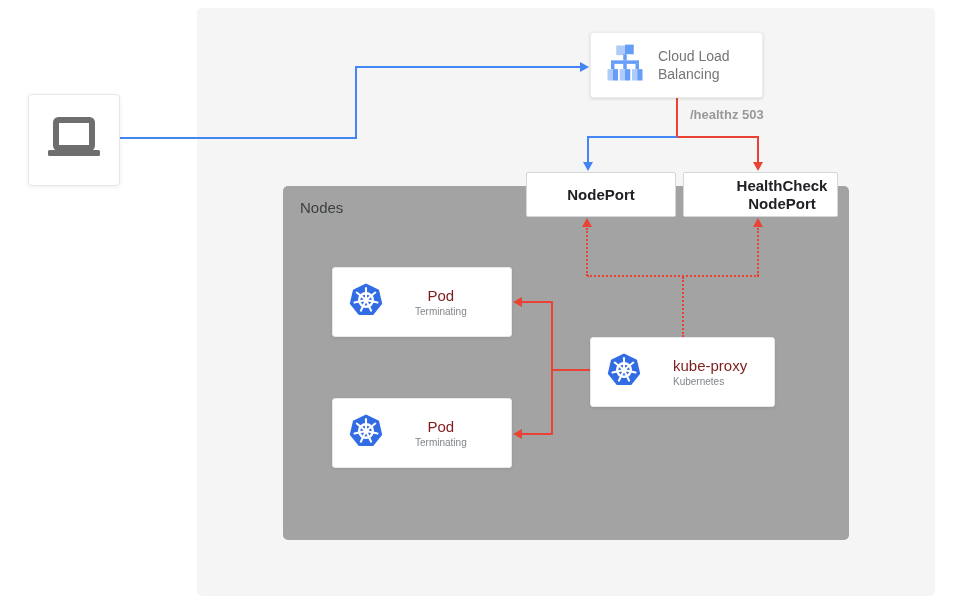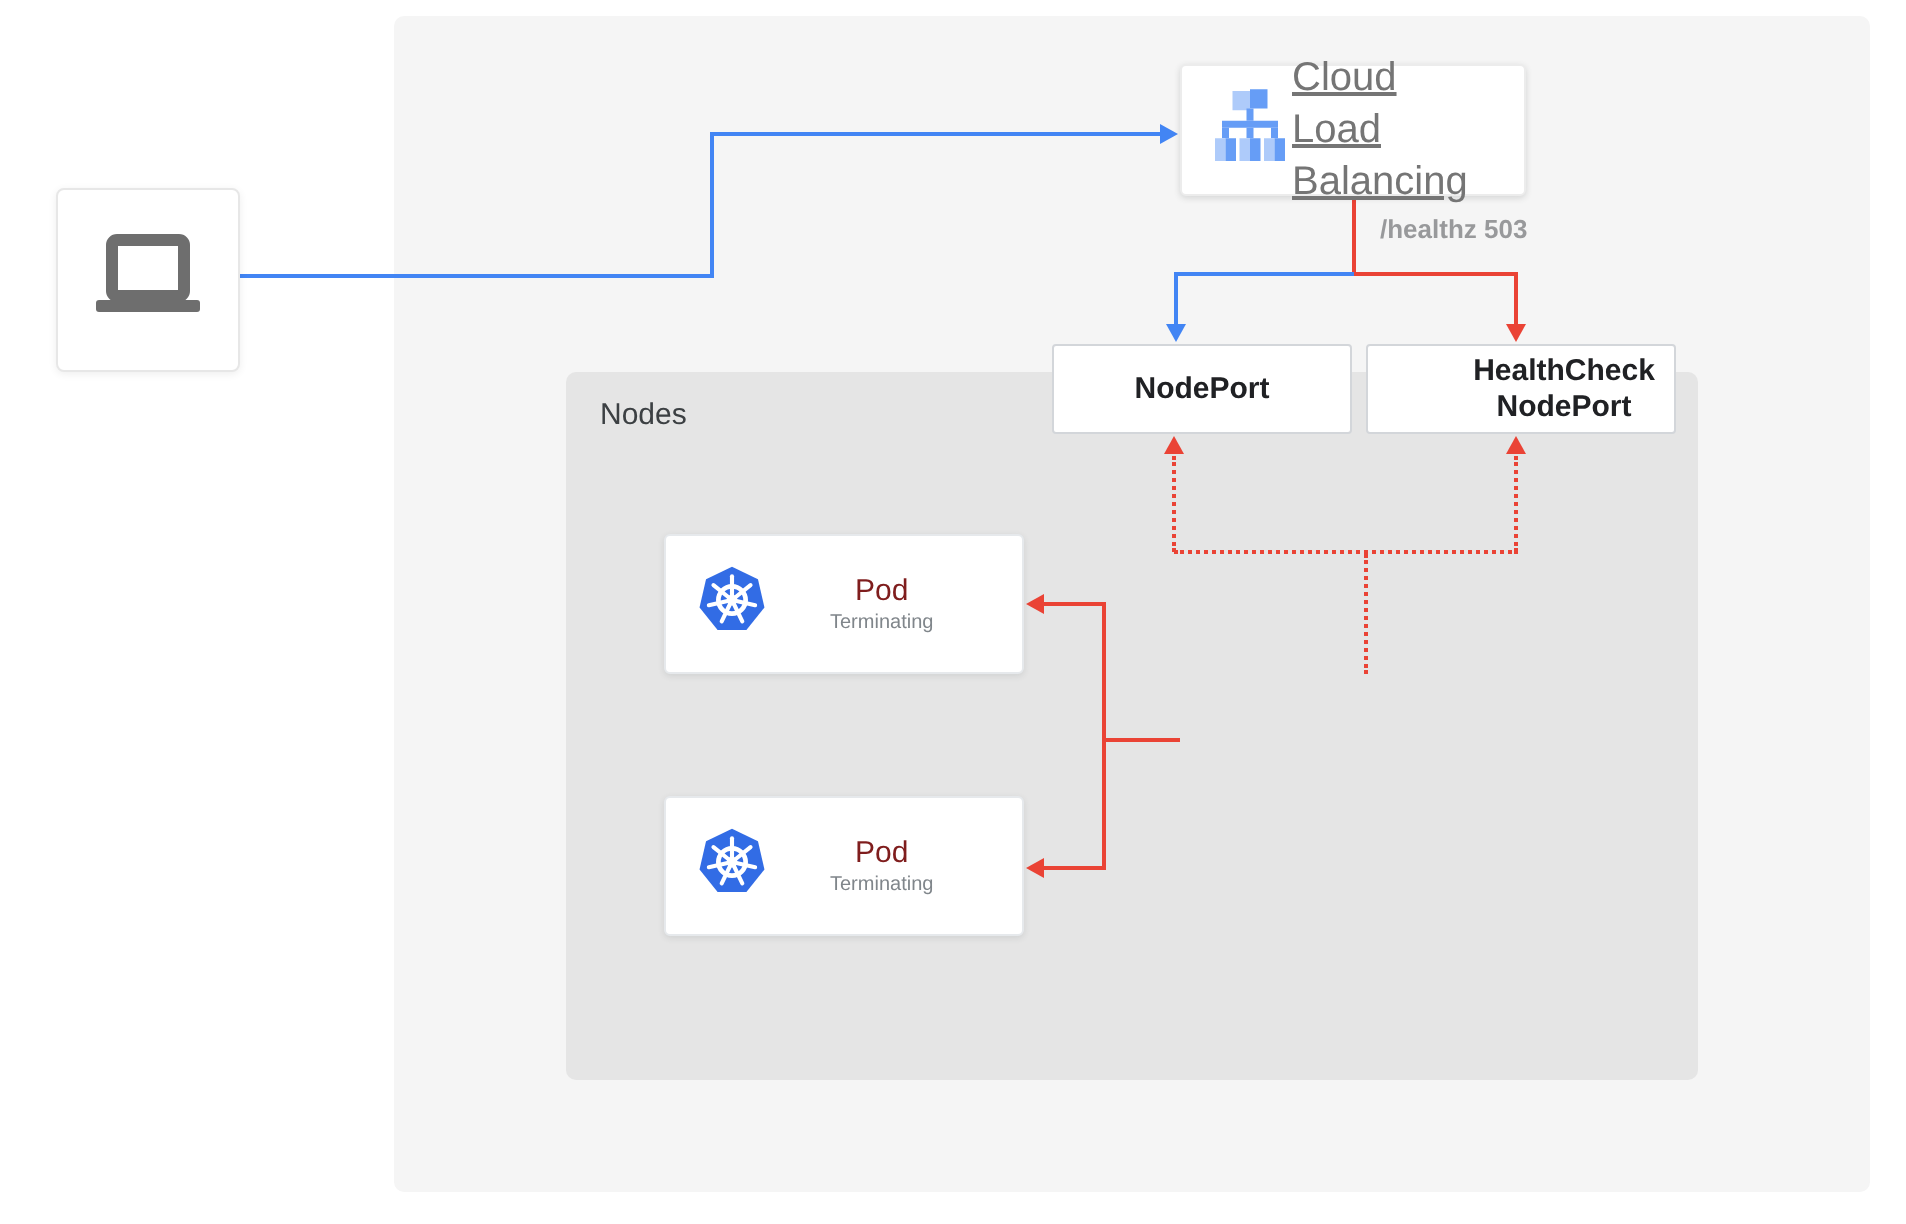--- a/index.html
+++ b/index.html
@@ -4,32 +4,32 @@
 <style>
   * { margin:0; padding:0; box-sizing:border-box; }
   html,body { background:#ffffff; }
   body { font-family:"Liberation Sans", sans-serif; }
   .stage { position:relative; width:953px; height:612px; background:#ffffff; overflow:hidden; }
 
   
   .gray-panel { position:absolute; left:197px; top:8px; width:738px; height:588px;
                 background:#f5f5f5; border-radius:5px; z-index:0; }
   .nodes-panel { position:absolute; left:283px; top:186px; width:566px; height:354px;
-                 background:#e5e5e5; border-radius:5px; z-index:1; }
+                 background:#a3a3a3; border-radius:5px; z-index:1; }
   .nodes-label { position:absolute; left:17px; top:13px; font-size:15px; color:#3c4043; }
 
   
   .card { position:absolute; background:#fff; z-index:3; }
   .laptop-card { left:28px; top:94px; width:92px; height:92px; border:1px solid #e7e7e7;
                  border-radius:4px; box-shadow:0 1px 4px rgba(0,0,0,.07);
                  display:flex; align-items:center; justify-content:center; }
   .clb-card { left:590px; top:32px; width:173px; height:66px; border:1px solid #ececec;
               border-radius:3px; box-shadow:0 1px 3px rgba(60,64,67,.18);
               display:flex; align-items:center; }
-  .clb-card .txt { font-size:20px; line-height:1.3; color:#757575; width:88px;text-decoration:underline; }
+  .clb-card .txt { margin-left:12px; font-size:14px; line-height:1.3; color:#757575; width:88px; }
   .clb-card .icon-wrap { margin-left:13px; }
 
   .port-card { width:150px; height:45px; border:1px solid #d3d6da; border-radius:2px;
                display:flex; align-items:center; justify-content:center;
                font-size:15px; font-weight:bold; color:#202124; text-align:center; line-height:1.2; }
   .nodeport-card { left:526px; top:172px; }
   .hc-card { left:683px; top:172px; width:155px;justify-content:flex-end; }
   .hc-card .wrap2 { width:110px; }
 
   .k8s-card { border:1px solid #e6e9ec; border-radius:3px; box-shadow:0 1px 3px rgba(60,64,67,.12);
@@ -175,14 +175,36 @@
         <circle cx="24" cy="24" r="8.6" fill="none" stroke="#ffffff" stroke-width="3"></circle>
         <circle cx="24" cy="24" r="3.4" fill="#ffffff"></circle>
       </svg>
     </span>
     <div class="txt">
       <div class="title">Pod</div>
       <div class="sub">Terminating</div>
     </div>
   </div>
 
+  <div class="card k8s-card kp-card">
+    <span class="icon-wrap">
+      <svg width="38" height="38" viewBox="0 0 48 48">
+        <polygon points="24,3 40.4,10.9 44.5,28.7 33.1,42.9 14.9,42.9 3.5,28.7 7.6,10.9" fill="#326ce5"></polygon>
+        <g stroke="#ffffff" stroke-width="2.6" stroke-linecap="round">
+          <line x1="24" y1="24" x2="24" y2="9"></line>
+            <line x1="24" y1="24" x2="35.7" y2="14.6"></line>
+          <line x1="24" y1="24" x2="38.6" y2="27.3"></line>
+            <line x1="24" y1="24" x2="30.5" y2="37.5"></line>
+          <line x1="24" y1="24" x2="17.5" y2="37.5"></line>
+            <line x1="24" y1="24" x2="9.4" y2="27.3"></line>
+          <line x1="24" y1="24" x2="12.3" y2="14.6"></line>
+        </g>
+        <circle cx="24" cy="24" r="8.6" fill="none" stroke="#ffffff" stroke-width="3"></circle>
+        <circle cx="24" cy="24" r="3.4" fill="#ffffff"></circle>
+      </svg>
+    </span>
+    <div class="txt">
+      <div class="title">kube-proxy</div>
+      <div class="sub">Kubernetes</div>
+    </div>
+  </div>
 
 </div>
 
 </body></html>

